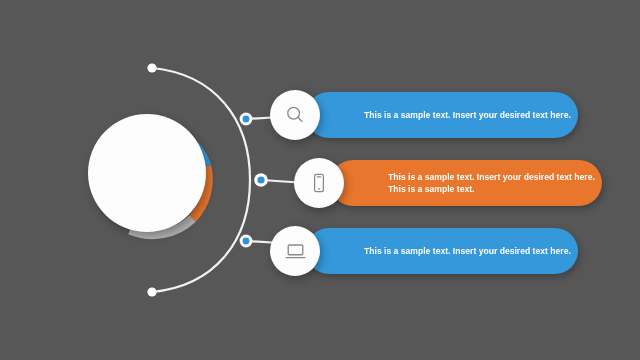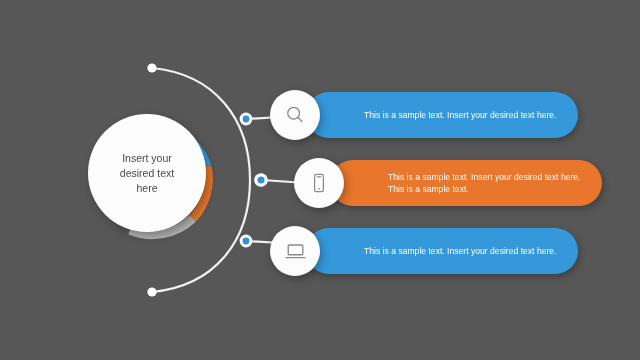--- a/index.html
+++ b/index.html
@@ -78,20 +78,21 @@
     height: 46px;
   }
   .bar {
     position: absolute;
     top: 0;
     height: 46px;
     border-radius: 23px;
     box-shadow: 2px 3px 7px rgba(0,0,0,0.25);
     display: flex;
     align-items: center;
+    font-weight: bold;
   }
   .bar-text {
     color: #ffffff;
     font-size: 8.6px;
     line-height: 12.5px;
     white-space: pre-line;
   }
   .icon-circle {
     position: absolute;
     top: -2px;
@@ -164,23 +165,20 @@
       <g fill="none" stroke-width="9" stroke-linecap="butt">
 
         <path stroke="#3498db" d="M 48.2,21.0 A 58 58 0 0 1 120.9,58.4"></path>
 
         <path stroke="#e8762c" d="M 120.9,58.4 A 58 58 0 0 1 106.7,110.5"></path>
 
         <path stroke="#b3b3b3" d="M 106.7,110.5 A 58 58 0 0 1 44.0,122.0"></path>
       </g>
     </svg>
     <div id="center-disc"></div>
-    <div id="center-text">Insert your
-desired text
-here</div>
   </div>
 
   <div class="row" id="row-1">
     <div class="bar">
       <span class="bar-text">This is a sample text. Insert your desired text here.</span>
     </div>
     <div class="icon-circle">
       <svg width="22" height="22" viewBox="0 0 24 24" fill="none" stroke="#8a8a8a" stroke-width="1.4" stroke-linecap="round">
         <circle cx="10.5" cy="10" r="6.4"></circle>
         <line x1="15.3" y1="14.8" x2="19.6" y2="19.1"></line>

